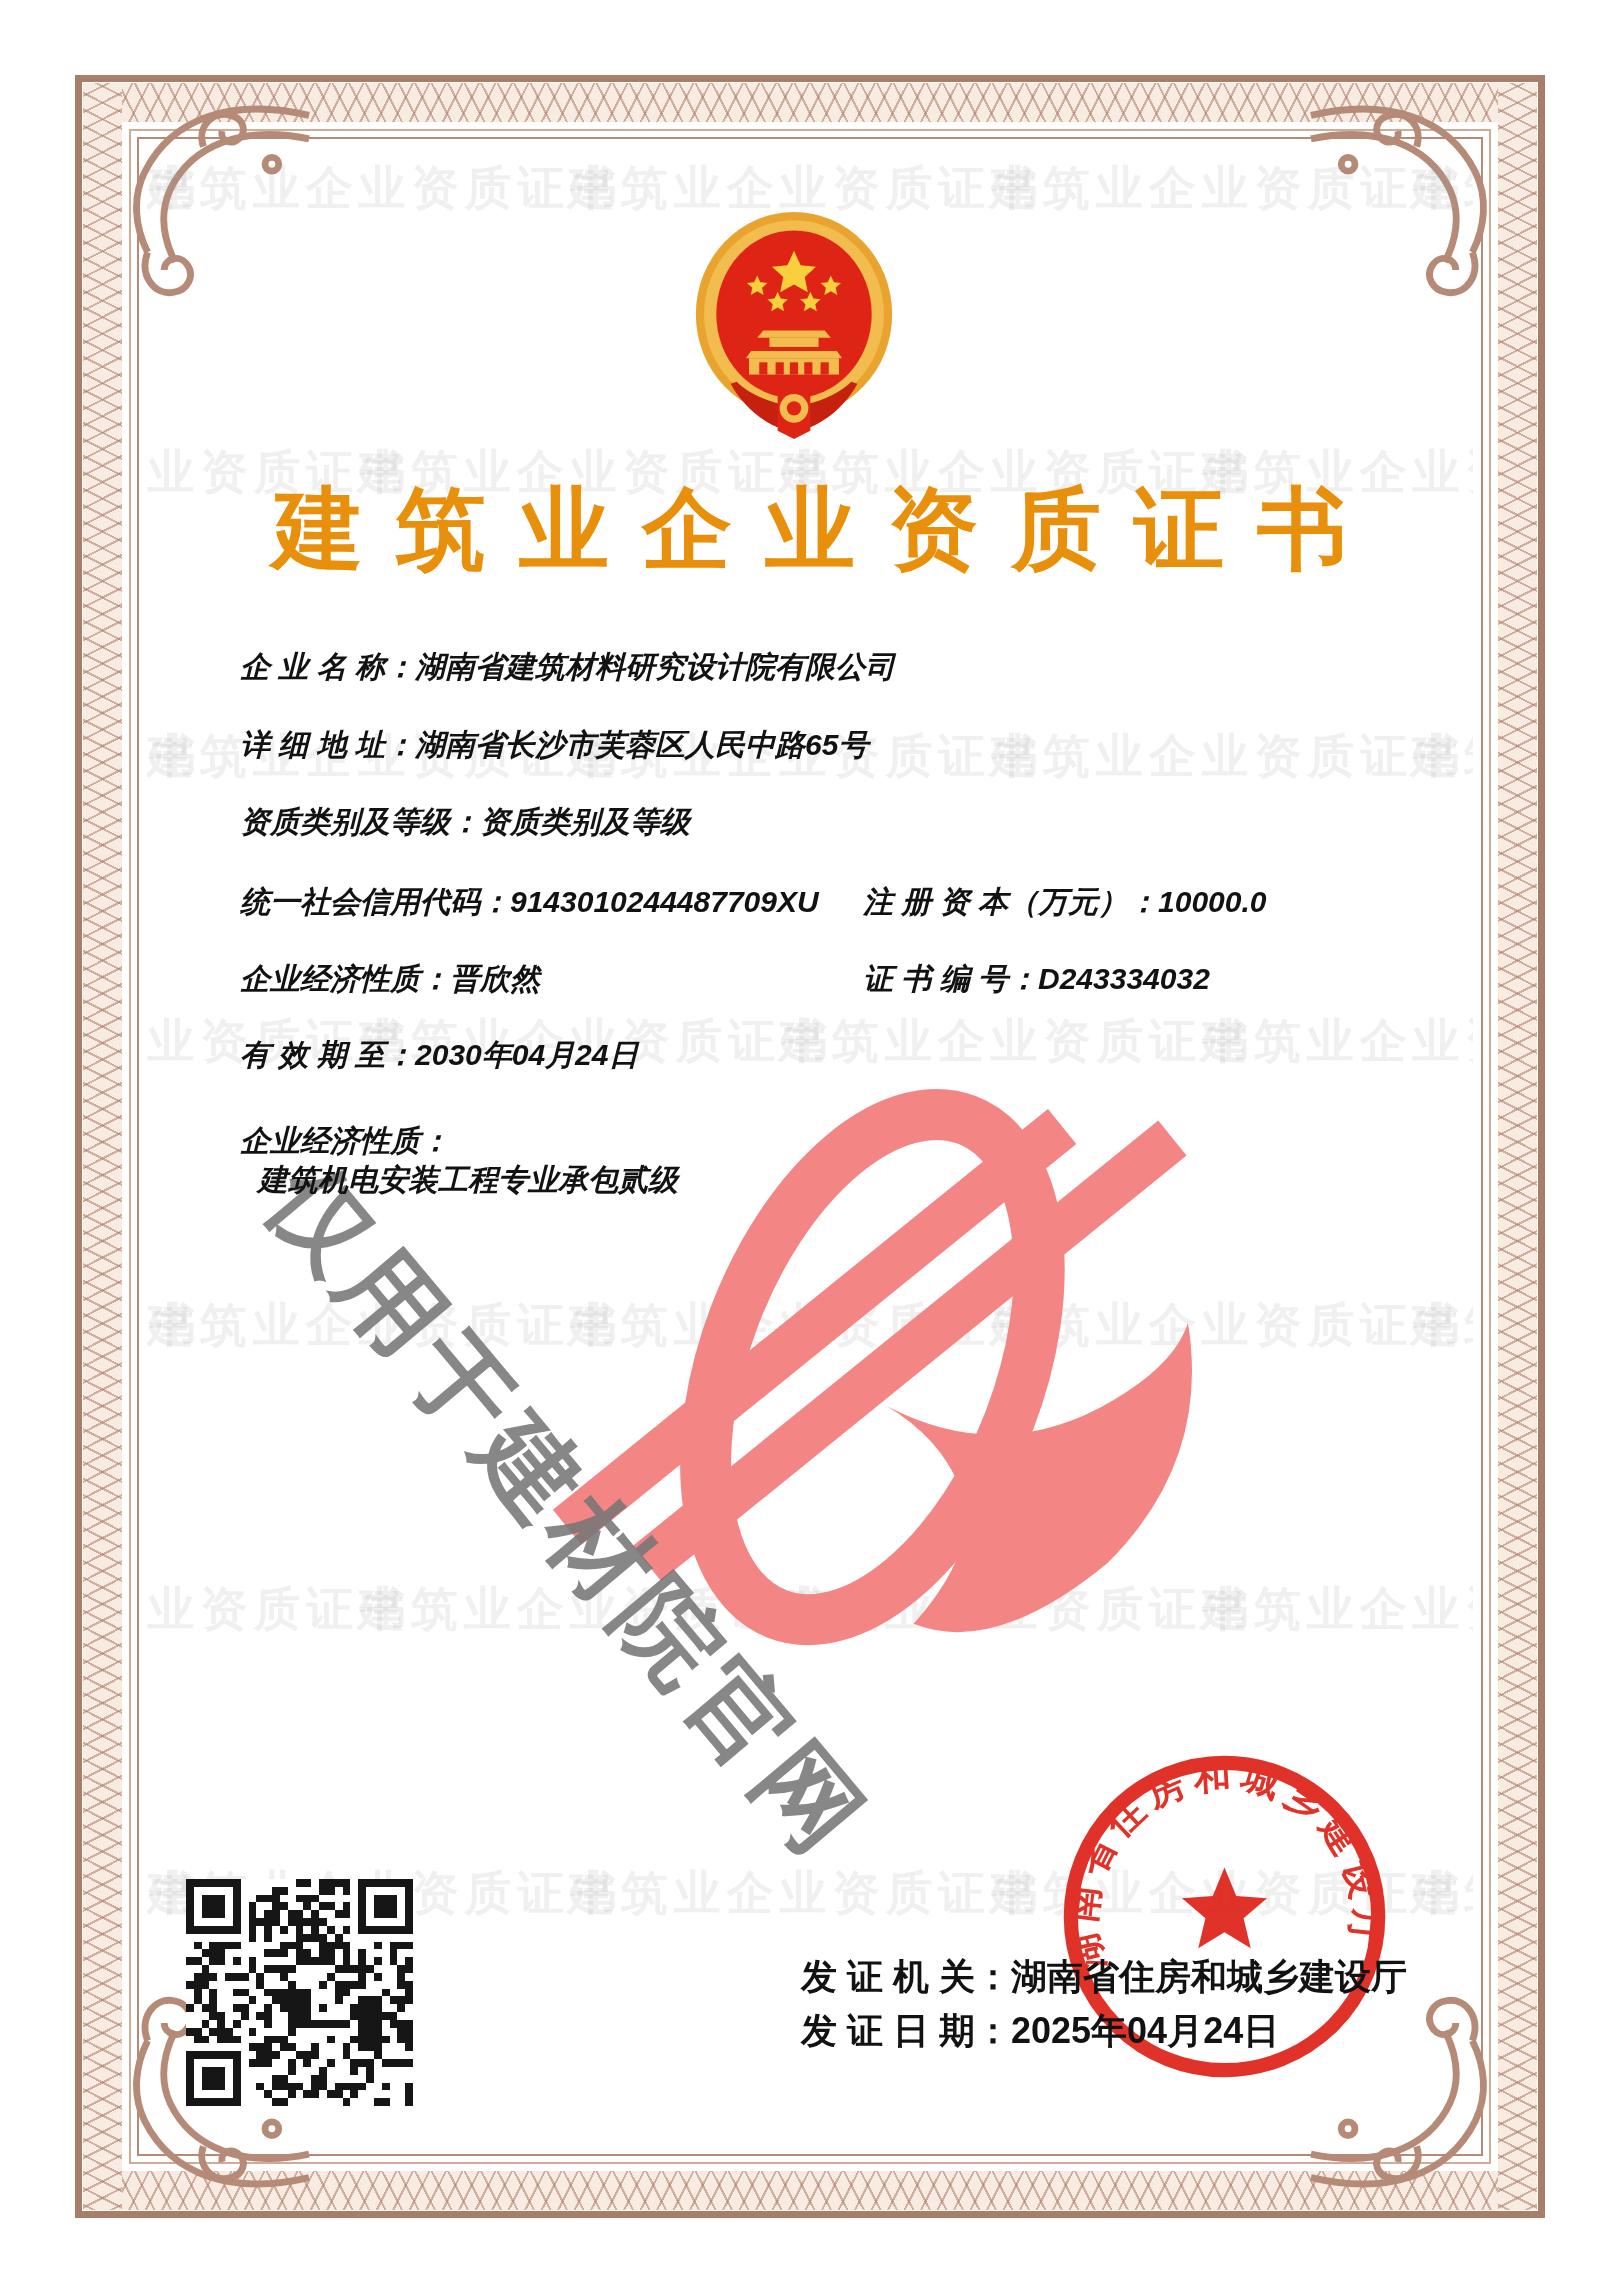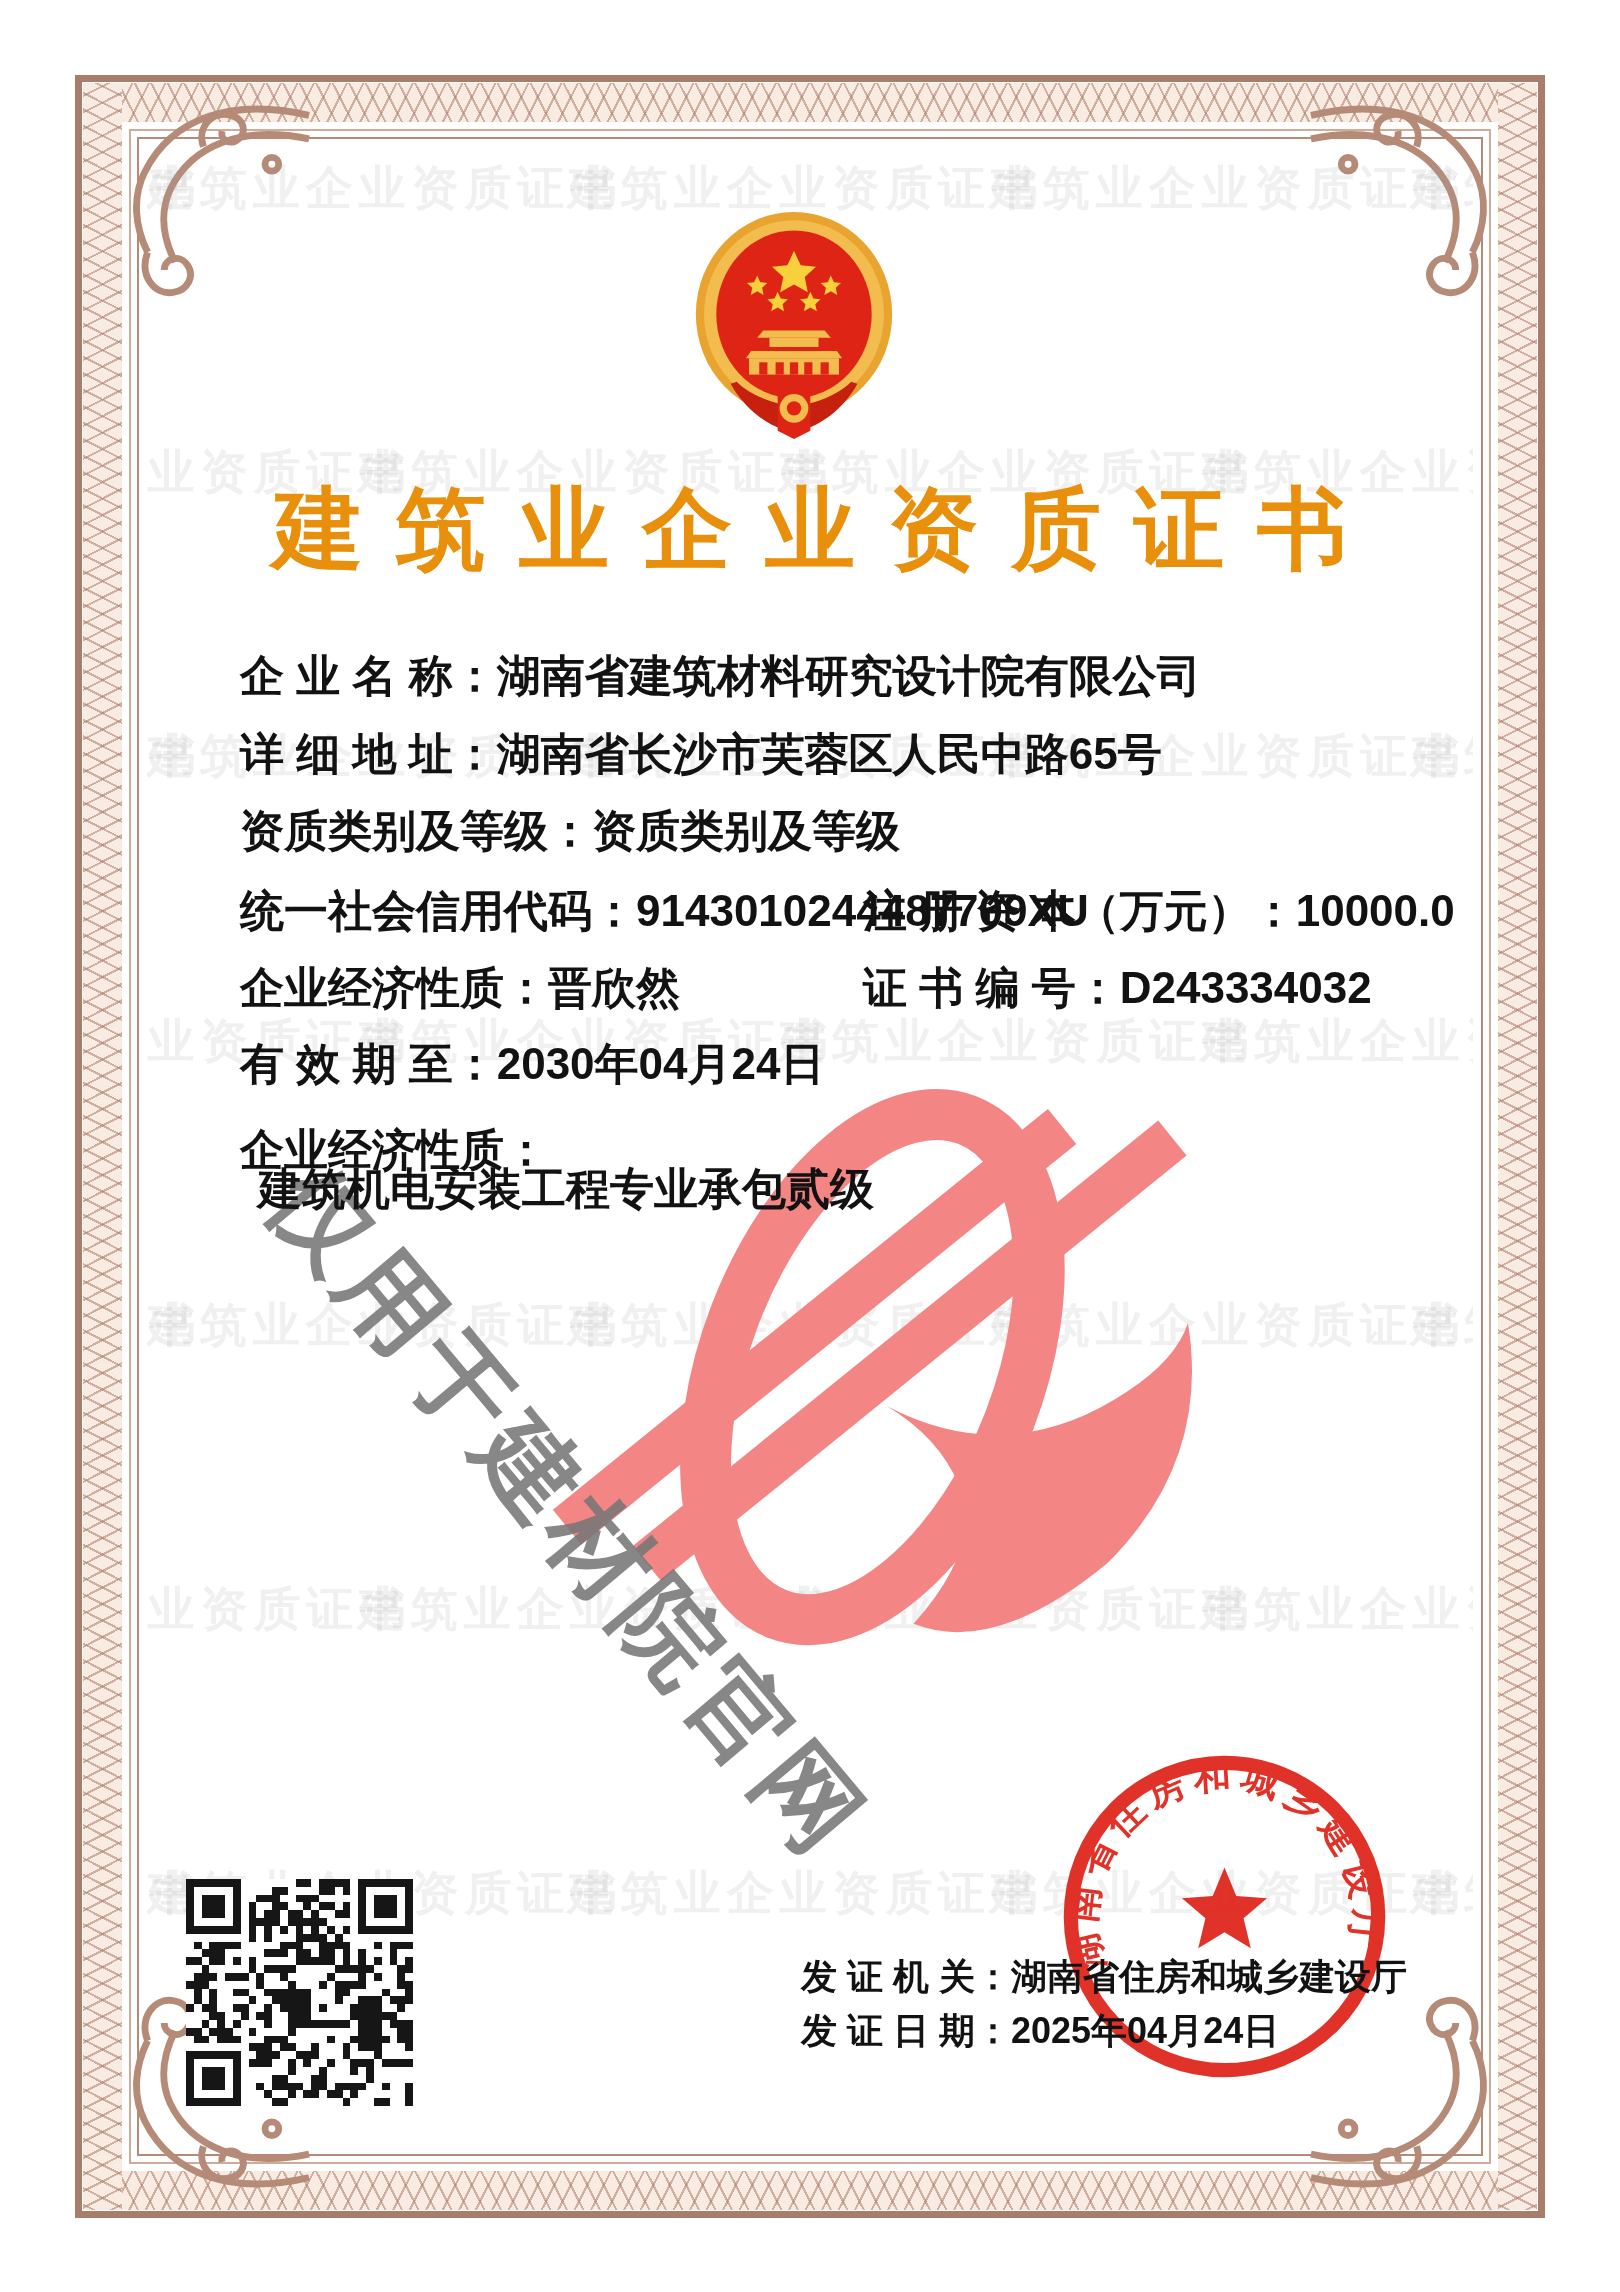--- a/index.html
+++ b/index.html
@@ -35,22 +35,22 @@
 
   
   #emblem{position:absolute;left:691px;top:212px;width:206px;height:227px;z-index:4;}
 
   
   #title{position:absolute;left:0;right:0;top:469px;text-align:center;
       font-size:90px;font-weight:700;color:var(--orange,#e8900c);
       letter-spacing:33px;padding-left:33px;white-space:nowrap;z-index:4;}
 
   
-  .field{position:absolute;left:240px;font-size:44px;font-weight:600;
-      white-space:nowrap;z-index:6;color:#121212;}
+  .field{position:absolute;left:240px;font-size:30px;font-weight:600;
+      white-space:nowrap;z-index:6;color:#121212;font-style:italic;}
   .field.rcol{left:863px;}
 
   
   #pink-logo{position:absolute;left:549px;top:1029px;width:686px;height:686px;z-index:2;}
 
   
   #diag-wm{position:absolute;left:341px;top:1139px;font-size:100px;font-weight:700;
       letter-spacing:7.8px;color:rgba(118,118,118,0.88);white-space:nowrap;
       transform:rotate(50deg);transform-origin:left top;z-index:3;}
 

